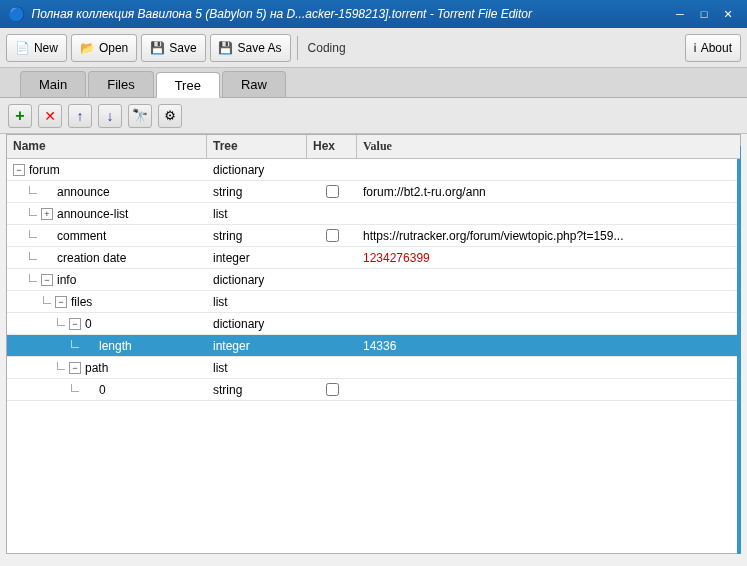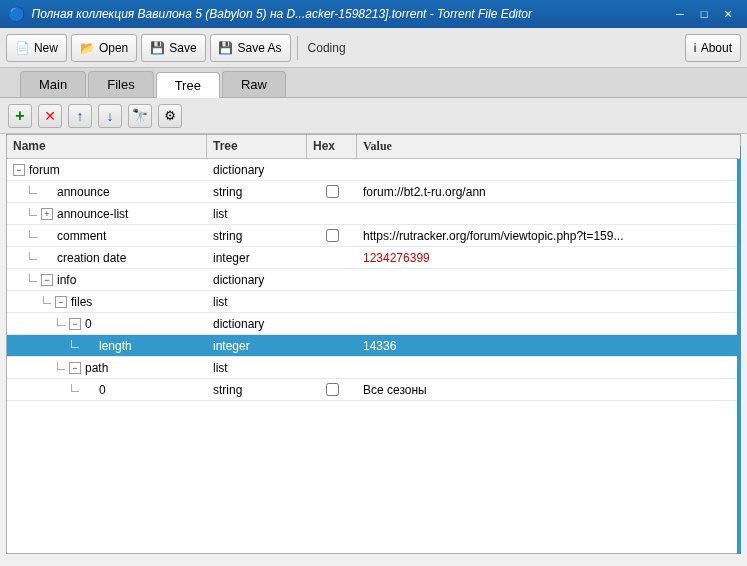--- a/index.html
+++ b/index.html
@@ -436,19 +436,18 @@
       <div class="tree-cell name-cell">
         <span class="indent" style="width:56px;"></span>
         <span class="tree-line" style="width:8px; height:8px; margin-bottom:4px;"></span>
         <span class="expand-placeholder"></span>
         <span>0</span>
       </div>
       <div class="tree-cell">string</div>
       <div class="tree-cell checkbox-cell">
           <input type="checkbox" style="">
         </div>
-      <div class="tree-cell">Все сезоны</div>
     </div>
 
   </div>
 
   <div style="position:absolute; right:6px; top: calc(28px + 40px + 30px + 36px + 12px); width:4px; height:calc(566px - 28px - 40px - 30px - 36px - 24px); background:#3399cc; pointer-events:none;"></div>
 </div>
 
 </body></html>

